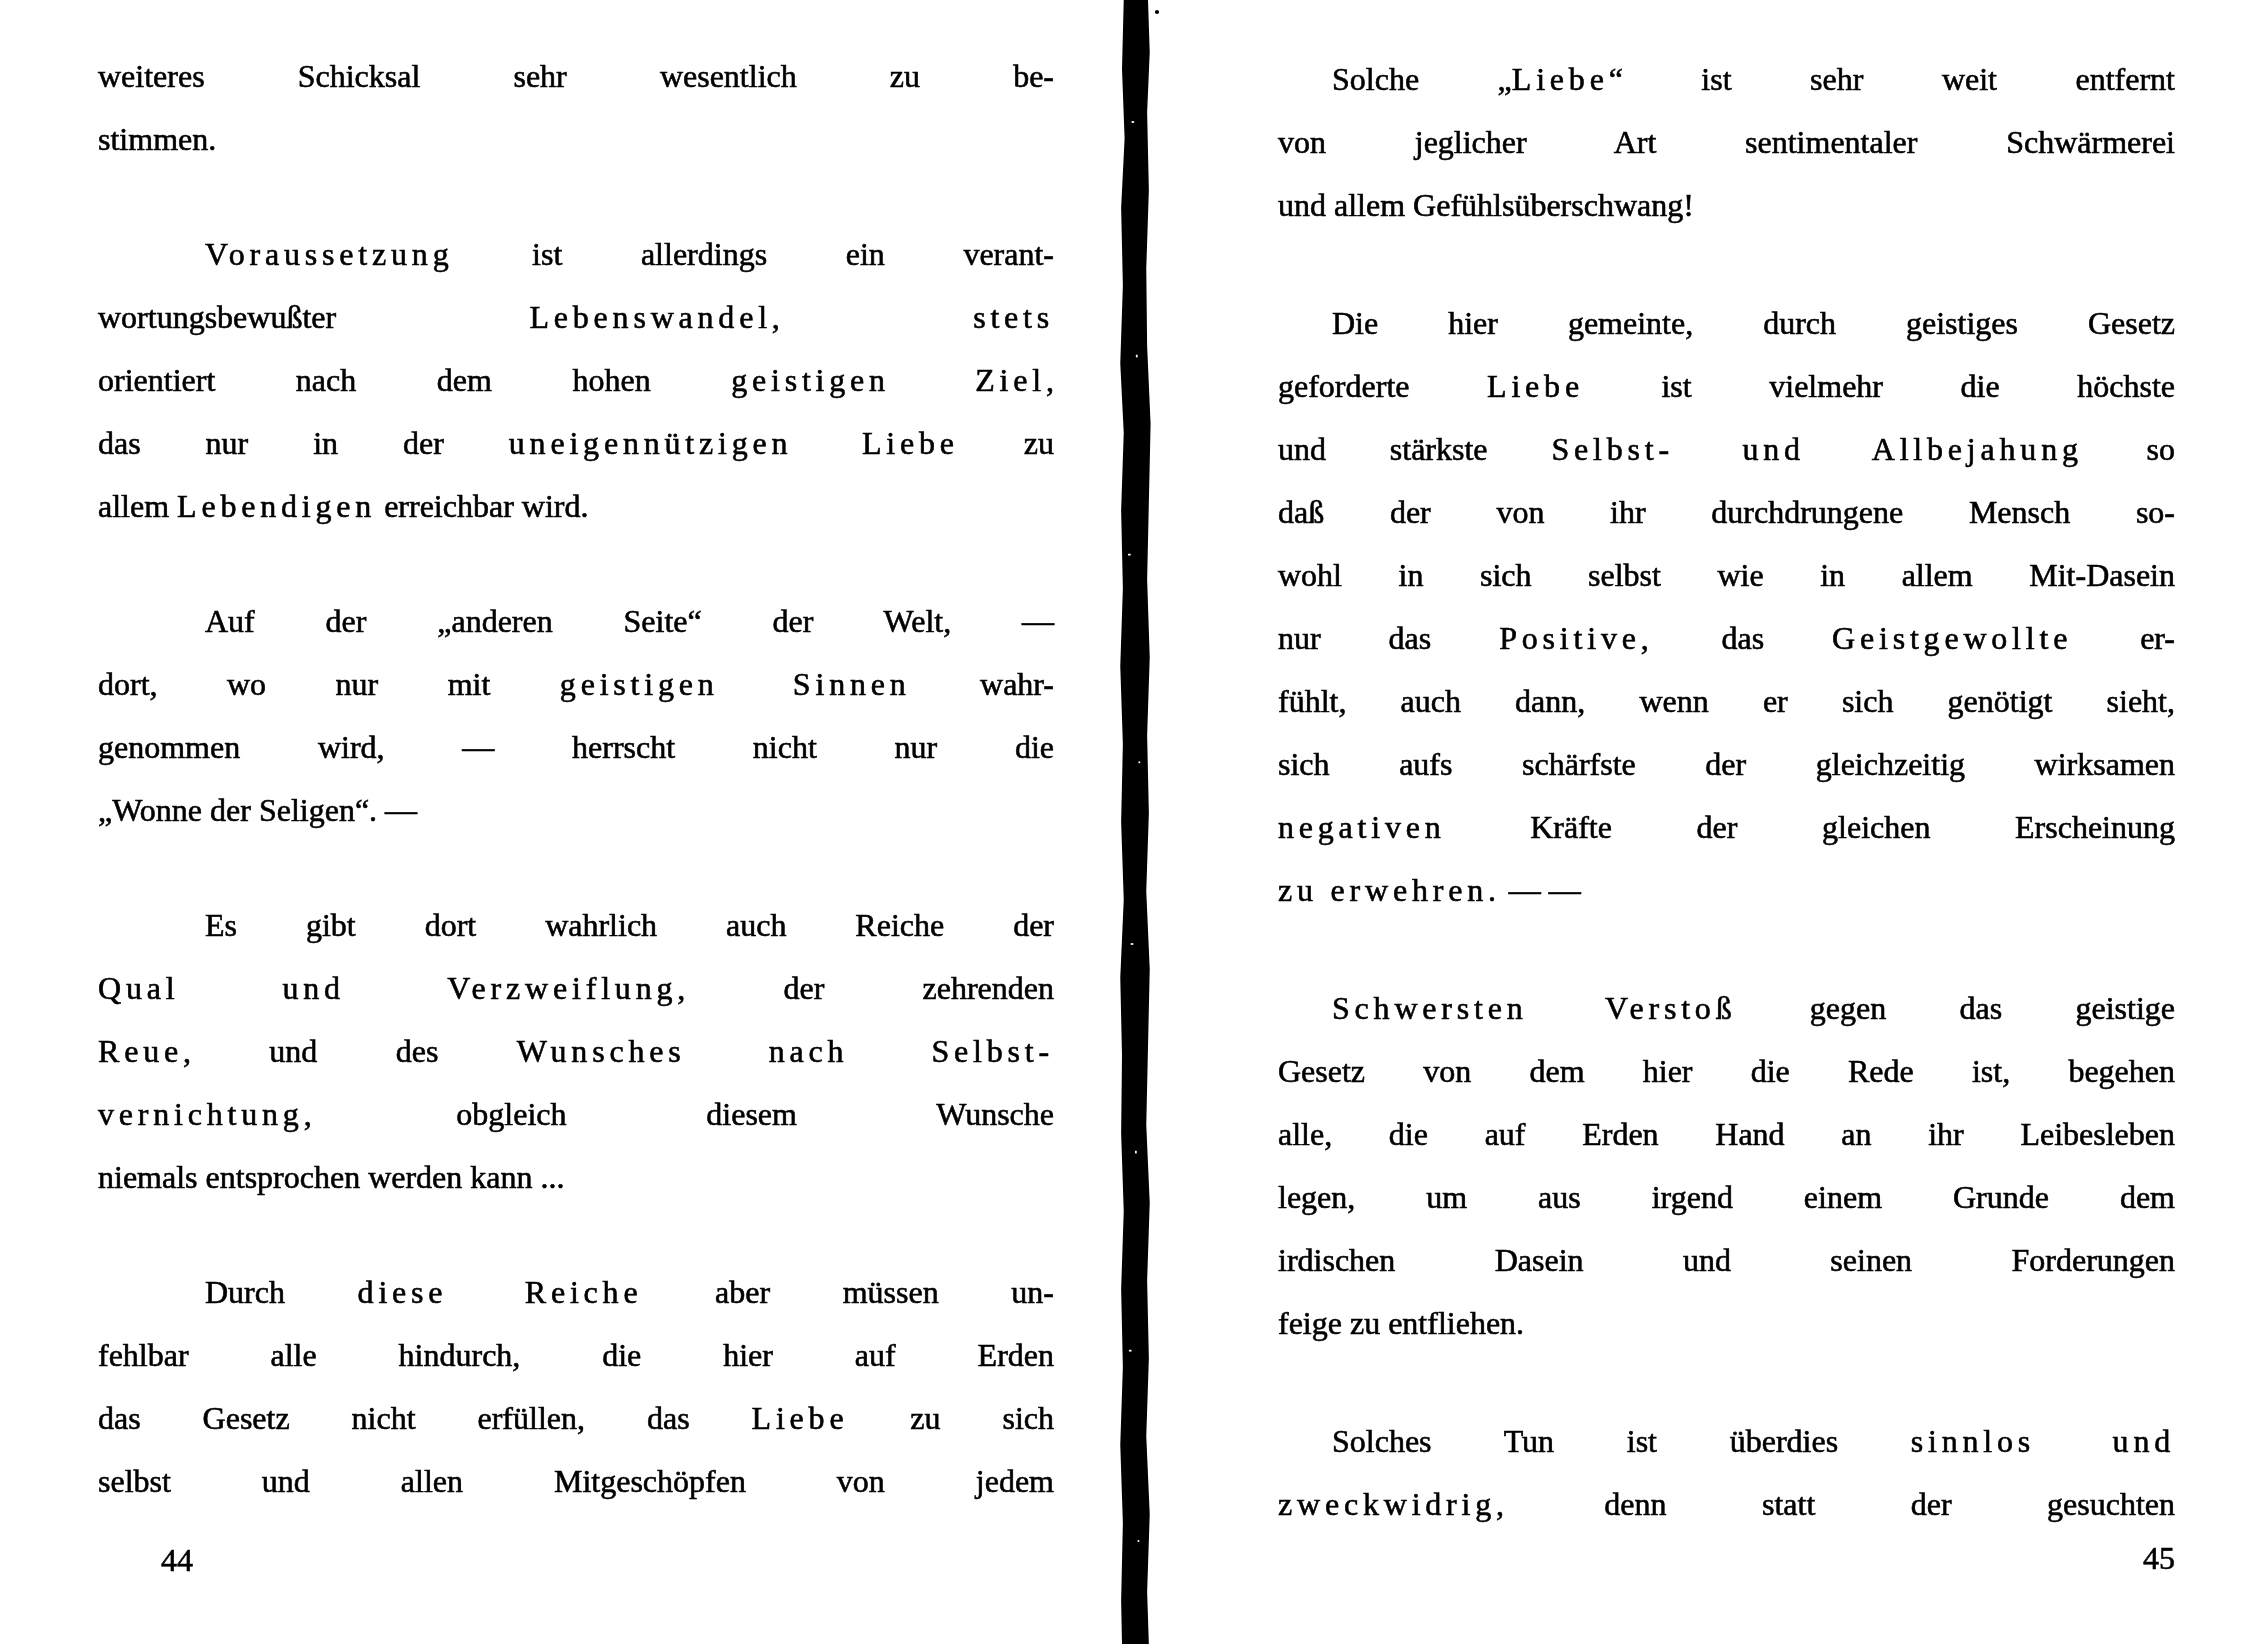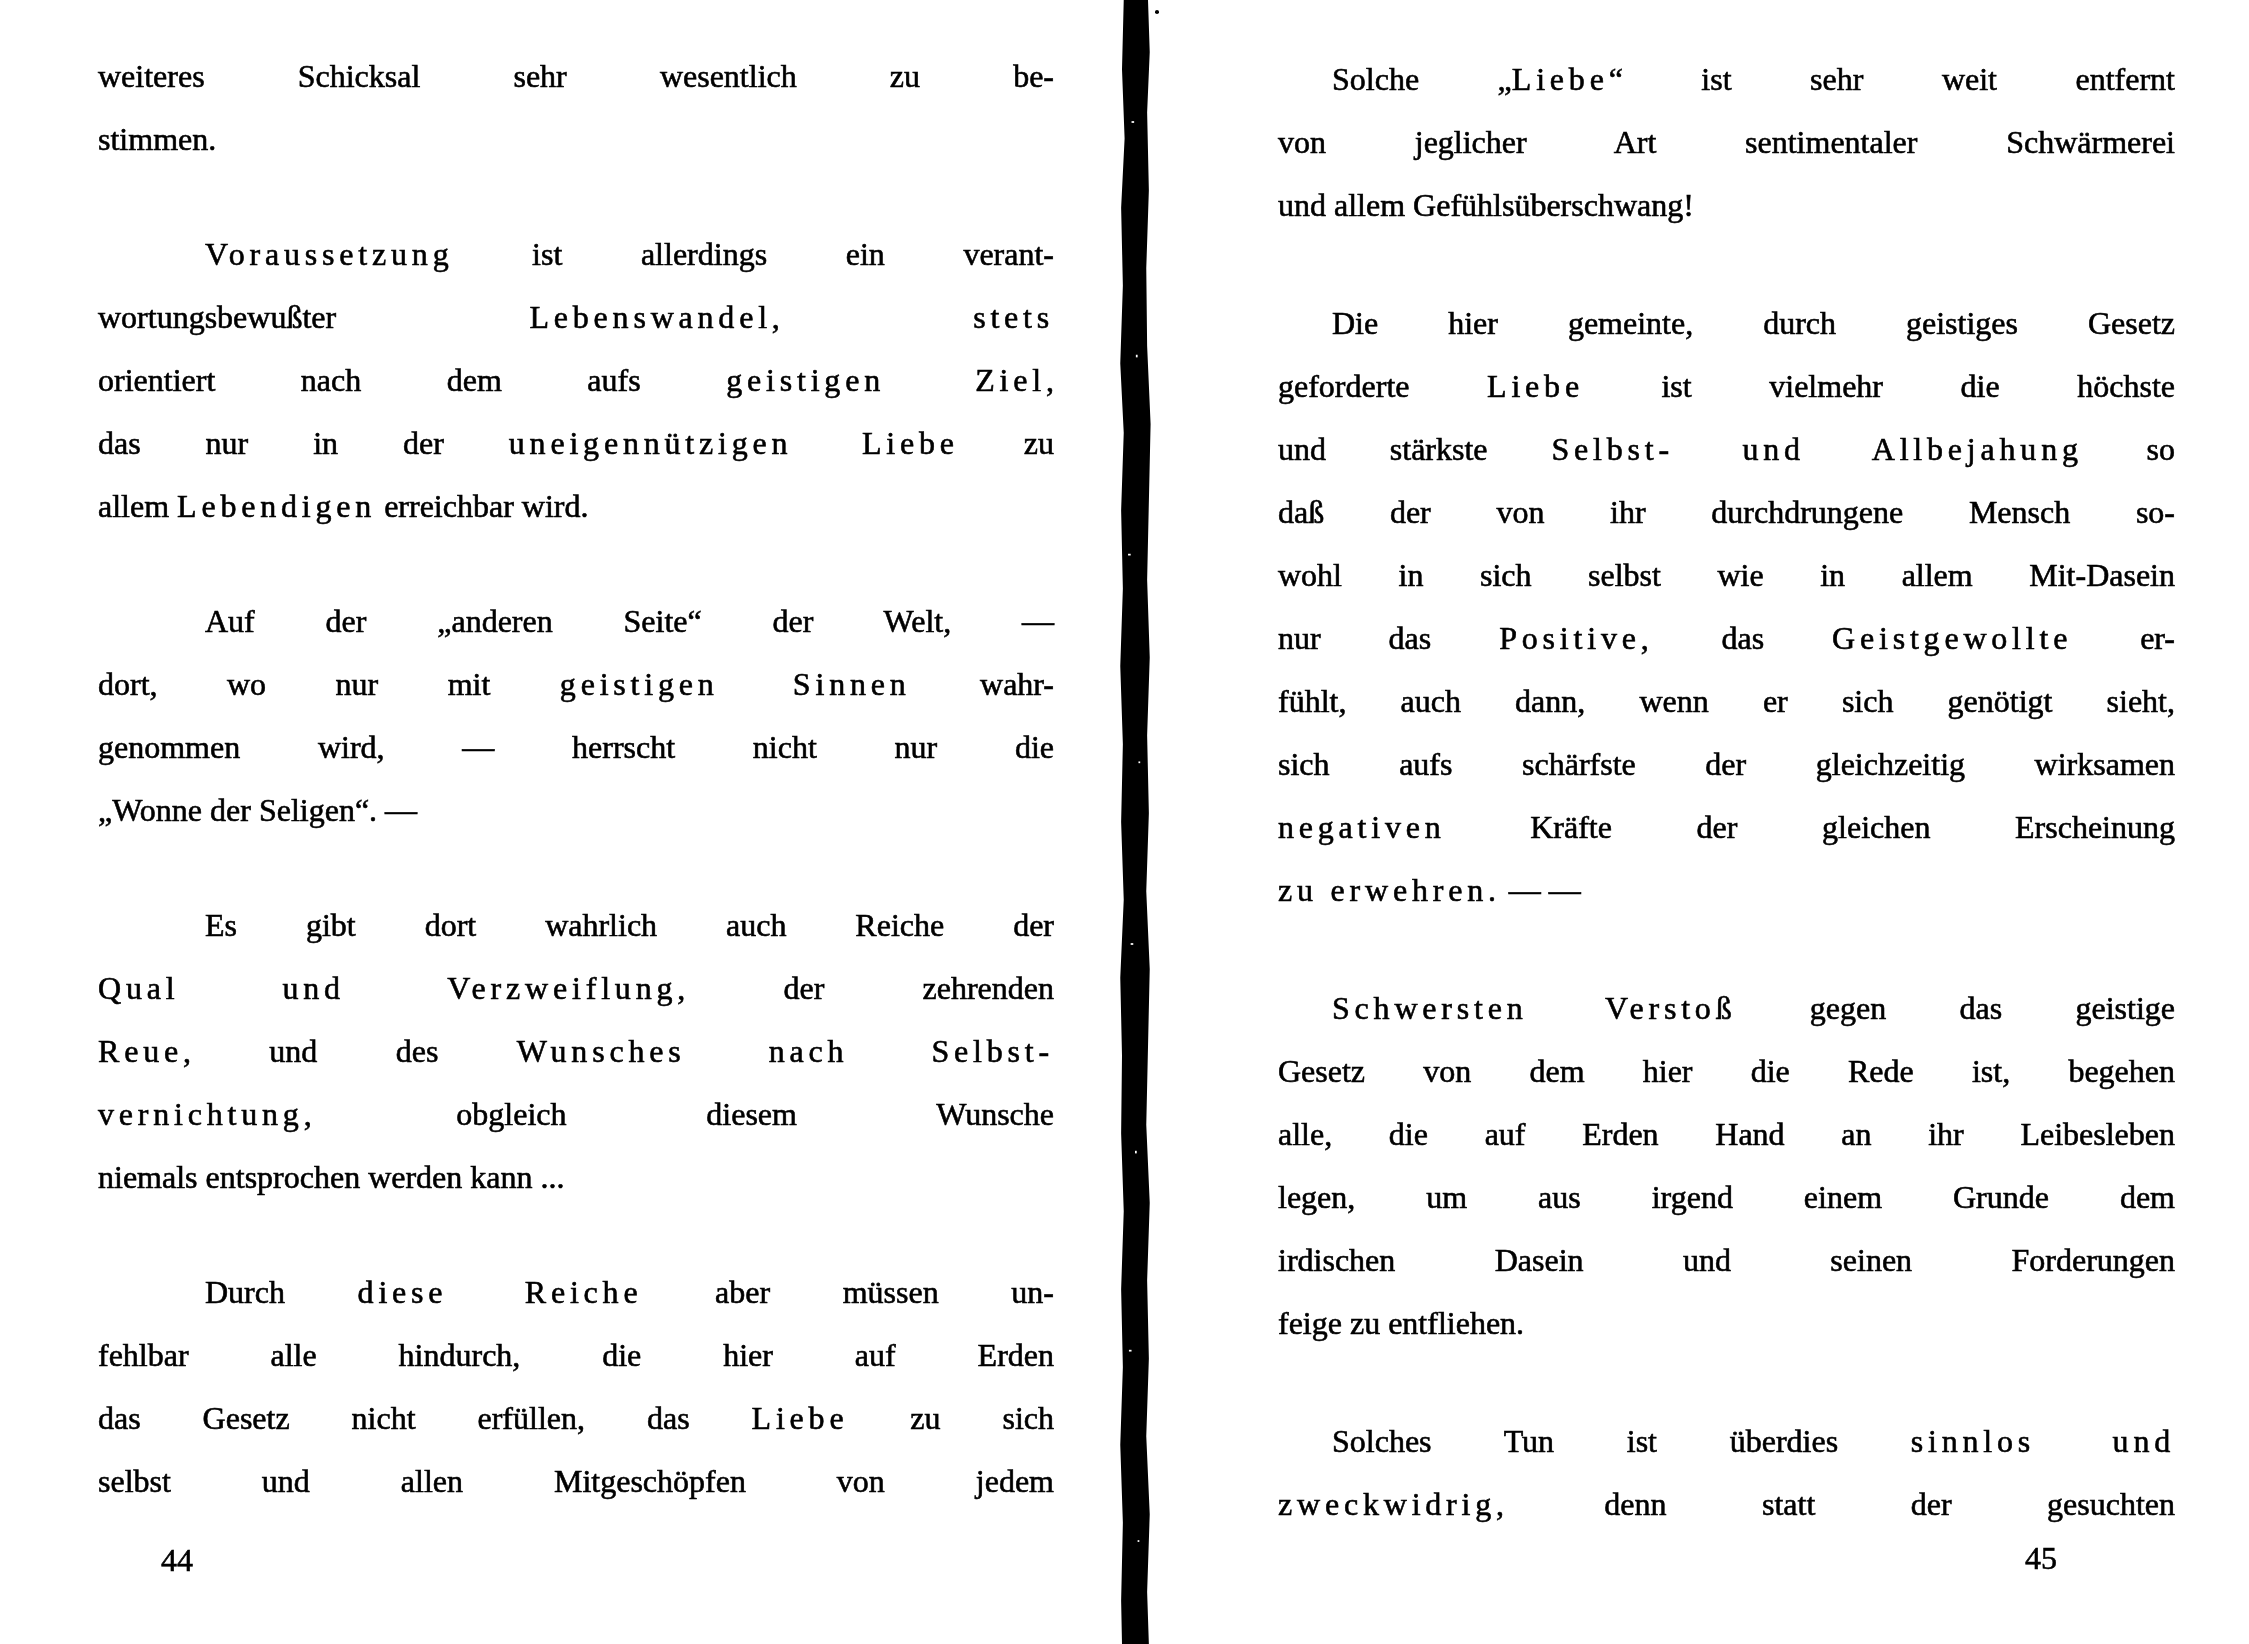--- a/index.html
+++ b/index.html
@@ -59,21 +59,21 @@
     -webkit-text-stroke: 0.6px #000;
   }
   #page-number-left {
     left: 161px;
     top: 1542px;
   }
   #page-number-right {
     left: 2025px;
     top: 1540px;
     width: 150px;
-    text-align: left;
+    text-align: right;
   }
   #gutter {
     position: absolute;
     left: 1109px;
     top: 0;
     width: 52px;
     height: 1644px;
   }
   #ink-speck {
     position: absolute;
@@ -91,21 +91,21 @@
 <div id="canvas">
 
   <div id="page-left" class="page">
       <div class="para">
         <div class="line"><span class="reg">weiteres Schicksal sehr wesentlich zu be-</span></div>
         <div class="line last"><span class="reg">stimmen.</span></div>
       </div>
       <div class="para indent">
         <div class="line"><span class="sp">Voraussetzung</span><span class="reg"> ist allerdings ein verant-</span></div>
         <div class="line"><span class="reg">wortungsbewußter </span><span class="sp">Lebenswandel</span><span class="reg">, </span><span class="sp">stets</span></div>
-        <div class="line"><span class="reg">orientiert nach dem aufs </span><span class="sp">geistigen Ziel</span><span class="reg">,</span></div>
+        <div class="line"><span class="reg">orientiert nach dem hohen </span><span class="sp">geistigen Ziel</span><span class="reg">,</span></div>
         <div class="line"><span class="reg">das nur in der </span><span class="sp">uneigennützigen Liebe</span><span class="reg"> zu</span></div>
         <div class="line last"><span class="reg">allem </span><span class="sp">Lebendigen</span><span class="reg"> erreichbar wird.</span></div>
       </div>
       <div class="para indent">
         <div class="line"><span class="reg">Auf der „anderen Seite“ der Welt, —</span></div>
         <div class="line"><span class="reg">dort, wo nur mit </span><span class="sp">geistigen Sinnen</span><span class="reg"> wahr-</span></div>
         <div class="line"><span class="reg">genommen wird, — herrscht nicht nur die</span></div>
         <div class="line last"><span class="reg">„Wonne der Seligen“. —</span></div>
       </div>
       <div class="para indent">

